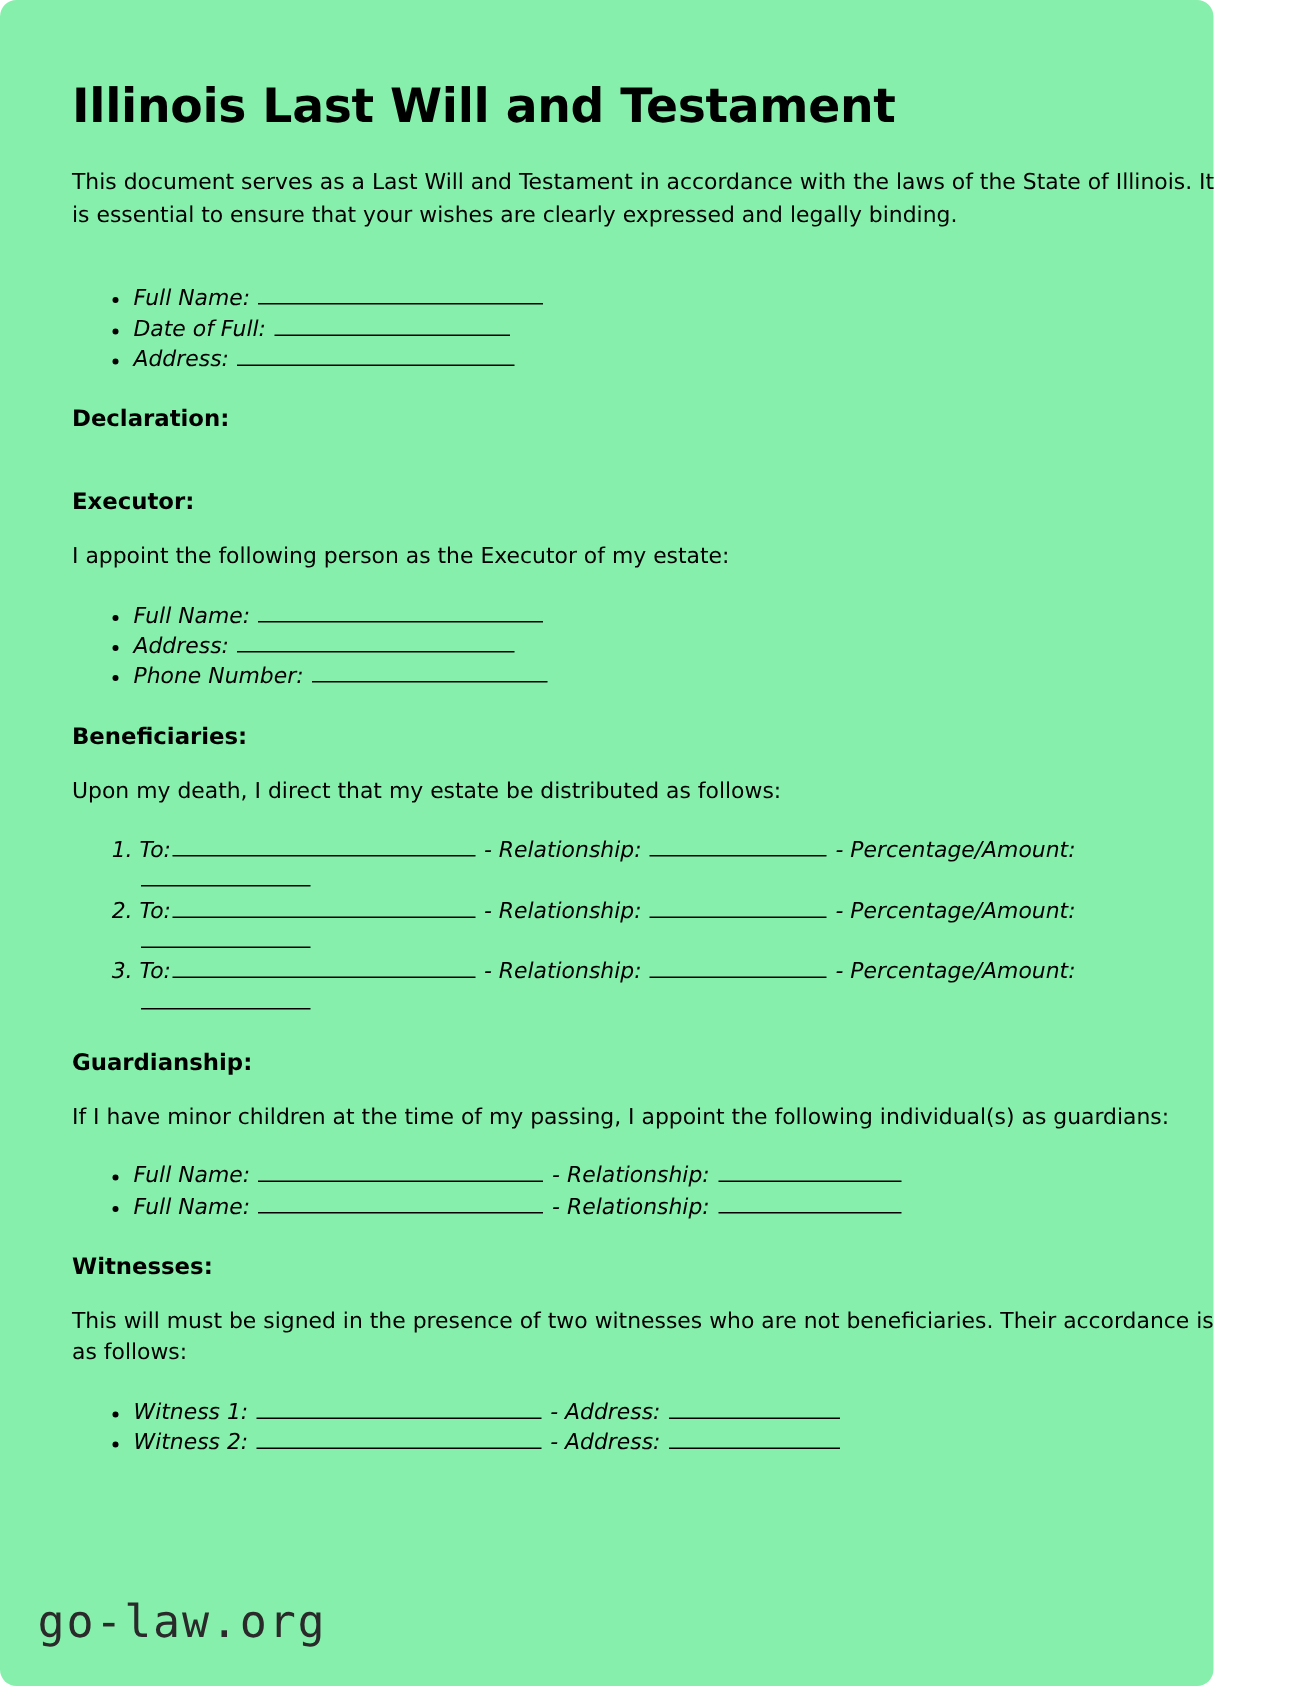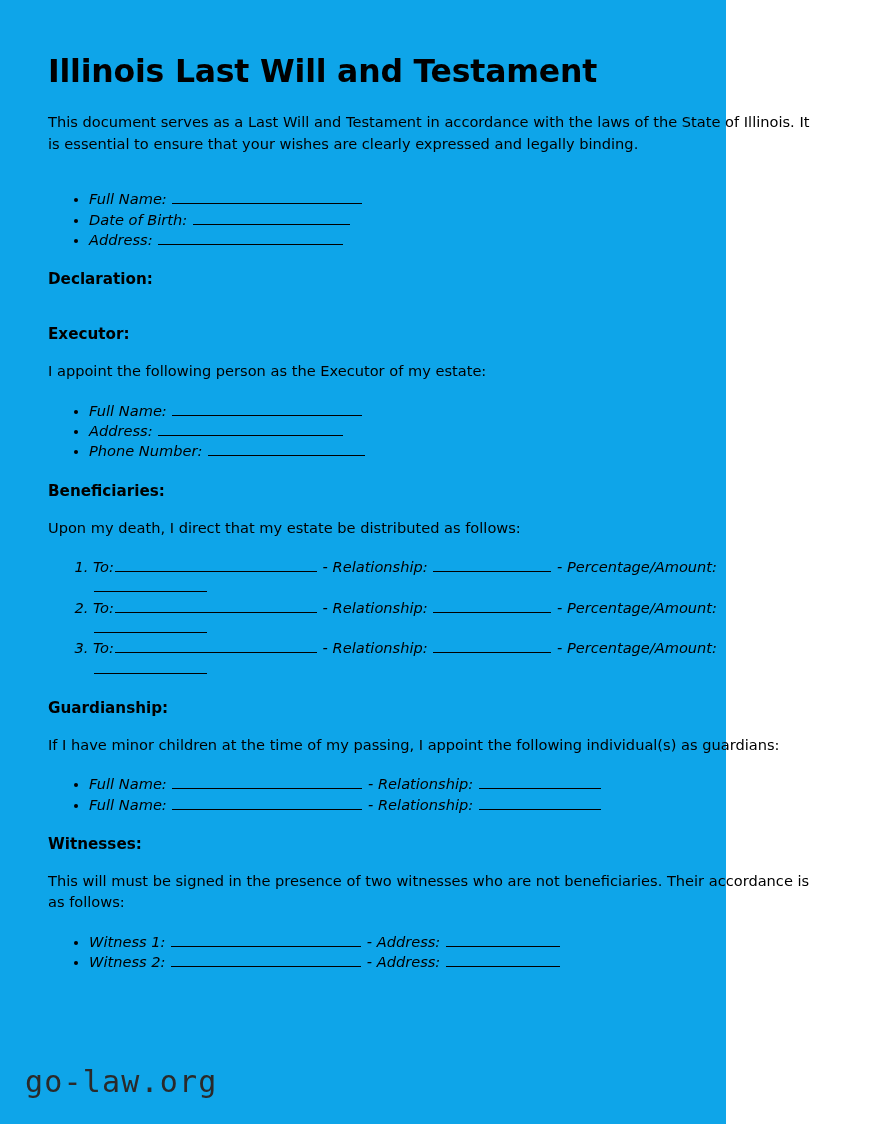--- a/index.html
+++ b/index.html
@@ -12,23 +12,24 @@
     height: 1124px;
     position: relative;
     font-family: "DejaVu Sans", "Liberation Sans", sans-serif;
     color: #000000;
     overflow: hidden;
   }
   .page {
     position: absolute;
     left: 0;
     top: 0;
-    width: 726px;
+    width: 809px;
     height: 1124px;
-    background: #0ea5e9;
+    background: #86efac;
+    border-radius: 11px;
   }
   .content {
     position: absolute;
     left: 48px;
     top: 54px;
     width: 774px;
   }
   h1.doc-title {
     font-size: 31.5px;
     font-weight: bold;
@@ -97,21 +98,21 @@
   <div class="content">
 
     <h1 class="doc-title">Illinois Last Will and Testament</h1>
 
     <p class="para">This document serves as a Last Will and Testament in accordance with the laws of the State of Illinois. It is essential to ensure that your wishes are clearly expressed and legally binding.</p>
 
     <div class="gap-before-head"></div>
     <div class="gap-after-head"></div>
     <ul class="blank-list">
       <li><span>Full Name:</span> <span class="blank b-xl"></span></li>
-      <li><span>Date of Birth:</span> <span class="blank b-md"></span></li>
+      <li><span>Date of Full:</span> <span class="blank b-md"></span></li>
       <li><span>Address:</span> <span class="blank b-lg"></span></li>
     </ul>
 
     <div class="gap-before-head"></div>
     <h2 class="section">Declaration:</h2>
     <div class="gap-after-head"></div>
 
     <div class="gap-before-head"></div>
     <h2 class="section">Executor:</h2>
     <div class="gap-after-head"></div>

